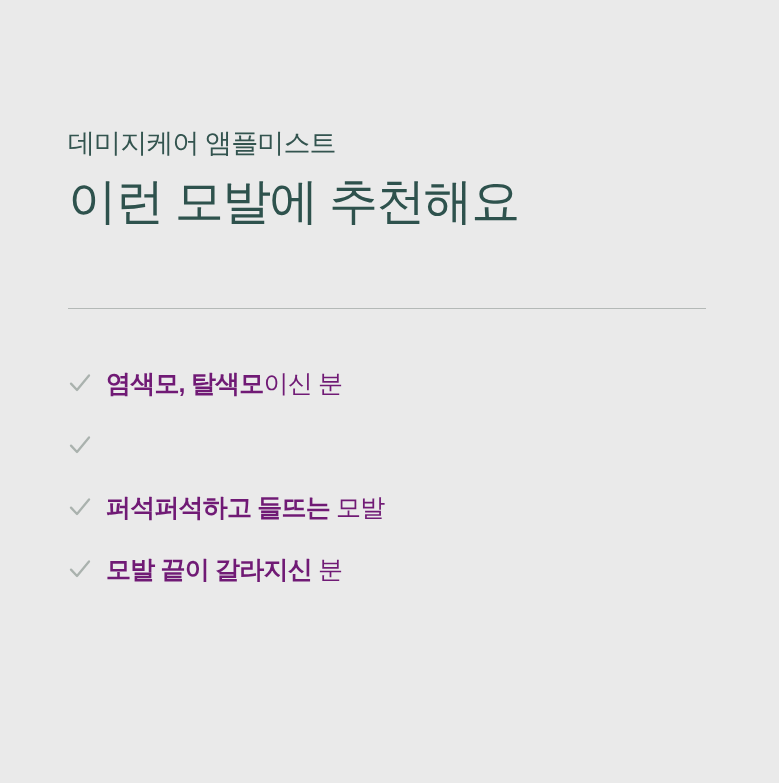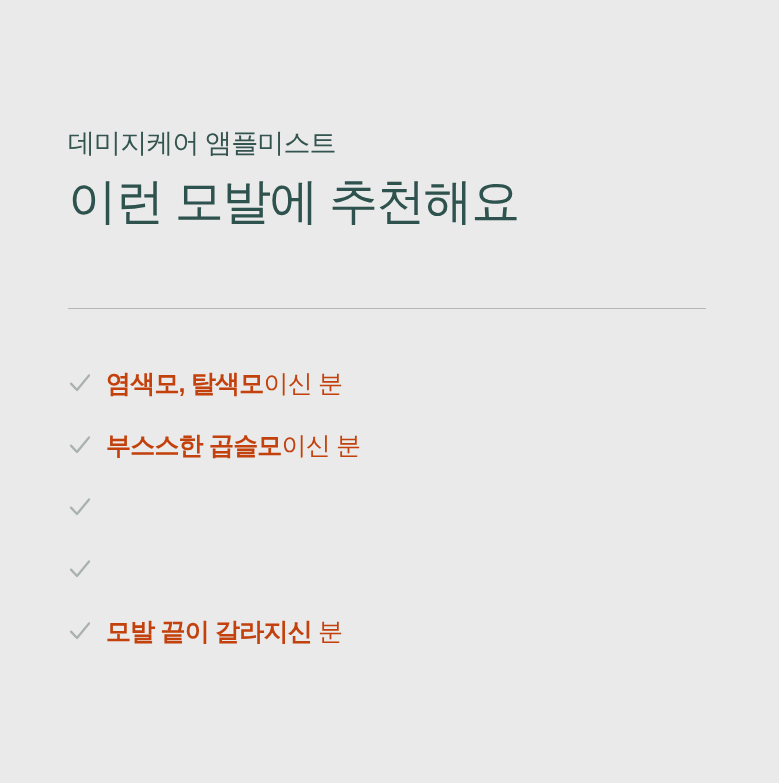--- a/index.html
+++ b/index.html
@@ -98,21 +98,21 @@
     justify-content: flex-start;
   }
 
   .check-icon svg {
     display: block;
   }
 
   .check-text {
     font-size: 25px;
     letter-spacing: -0.8px;
-    color: #c2410c;
+    color: #701a75;
     line-height: 1.2;
     font-weight: 400;
   }
 
   .check-text .b {
     font-weight: 700;
   }
 
   .check-text .r {
     font-weight: 400;
@@ -142,35 +142,28 @@
           </svg>
         </span>
         <span class="check-text"><span class="b">염색모, 탈색모</span><span class="r">이신 분</span></span>
       </li>
       <li class="check-item">
         <span class="check-icon">
           <svg width="24" height="22" viewBox="0 0 24 22" aria-hidden="true">
             <path d="M3 11.6 L9 18 L21 3.5" fill="none" stroke="#aab2ae" stroke-width="2.3" stroke-linecap="round" stroke-linejoin="round"></path>
           </svg>
         </span>
-        <span class="check-text"><span class="b">부스스한 곱슬모</span><span class="r">이신 분</span></span>
       </li>
       <li class="check-item">
         <span class="check-icon">
           <svg width="24" height="22" viewBox="0 0 24 22" aria-hidden="true">
             <path d="M3 11.6 L9 18 L21 3.5" fill="none" stroke="#aab2ae" stroke-width="2.3" stroke-linecap="round" stroke-linejoin="round"></path>
           </svg>
         </span>
-      </li>
-      <li class="check-item">
-        <span class="check-icon">
-          <svg width="24" height="22" viewBox="0 0 24 22" aria-hidden="true">
-            <path d="M3 11.6 L9 18 L21 3.5" fill="none" stroke="#aab2ae" stroke-width="2.3" stroke-linecap="round" stroke-linejoin="round"></path>
-          </svg>
-        </span>
+        <span class="check-text"><span class="b">퍼석퍼석하고 들뜨는</span><span class="r"> 모발</span></span>
       </li>
       <li class="check-item">
         <span class="check-icon">
           <svg width="24" height="22" viewBox="0 0 24 22" aria-hidden="true">
             <path d="M3 11.6 L9 18 L21 3.5" fill="none" stroke="#aab2ae" stroke-width="2.3" stroke-linecap="round" stroke-linejoin="round"></path>
           </svg>
         </span>
         <span class="check-text"><span class="b">모발 끝이 갈라지신</span><span class="r"> 분</span></span>
       </li>
     </ul>

